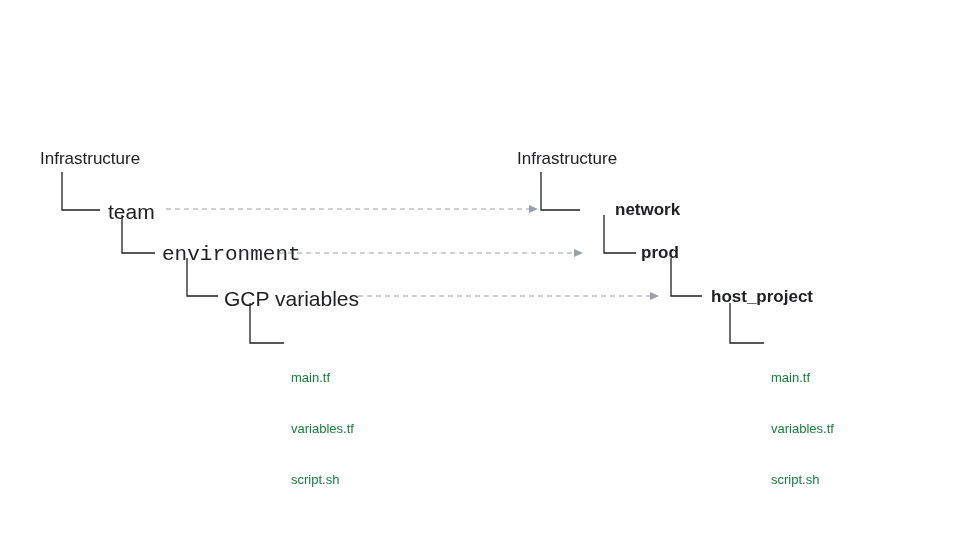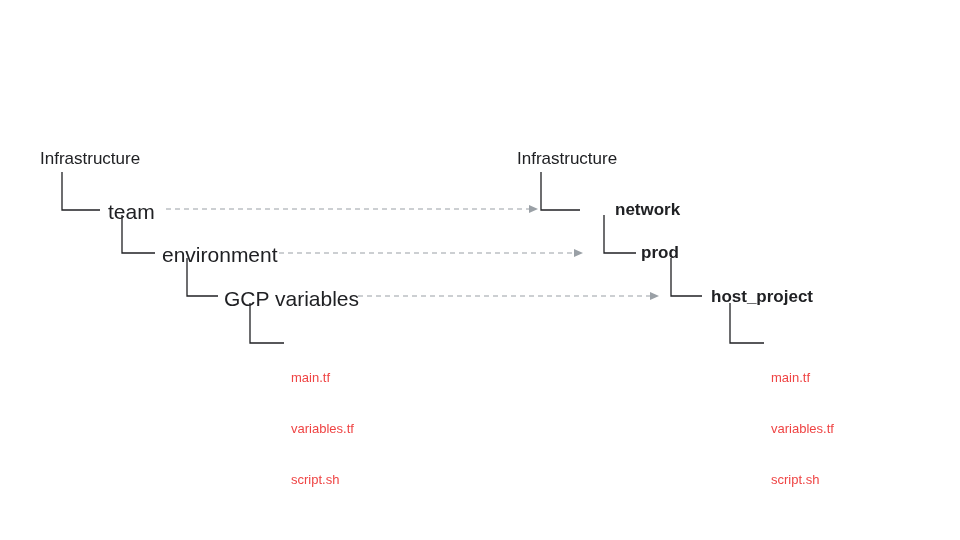--- a/index.html
+++ b/index.html
@@ -44,21 +44,21 @@
   }
   .node-branch-bold {
     font-size: 17px;
     font-weight: 700;
   }
   .file-list {
     position: absolute;
     font-size: 13px;
     font-weight: 400;
     line-height: 17px;
-    color: #ef4444;
+    color: #15803d;
     white-space: pre;
   }
   .file-item {
     display: block;
   }
   .elbow-path {
     fill: none;
     stroke: #202124;
     stroke-width: 1.3;
     stroke-linecap: butt;
@@ -99,21 +99,21 @@
         <path class="map-arrow-line" d="M 279 253 L 575 253"></path>
         <polygon class="map-arrow-head" points="574,249 583,253 574,257"></polygon>
         <path class="map-arrow-line" d="M 358 296 L 651 296"></path>
         <polygon class="map-arrow-head" points="650,292 659,296 650,300"></polygon>
       </g>
   </svg>
 
   <div>
     <div class="node-label node-root" style="left: 40px; top: 150px;">Infrastructure</div>
     <div class="node-label node-branch" style="left: 108px; top: 201px;">team</div>
-    <div class="node-label node-branch" style="left: 162px; top: 244px;">environment</div>
+    <div class="node-label node-branch" style="left: 162px; top: 244px; font-family: Liberation Mono, monospace;">environment</div>
     <div class="node-label node-branch" style="left: 224px; top: 288px;">GCP variables</div>
     <div class="file-list" style="left: 291px; top: 335px;">
       <span class="file-item">main.tf</span>
       <span class="file-item">variables.tf</span>
       <span class="file-item">script.sh</span>
     </div>
   </div>
 
   <div>
     <div class="node-label node-root" style="left: 517px; top: 150px;">Infrastructure</div>

